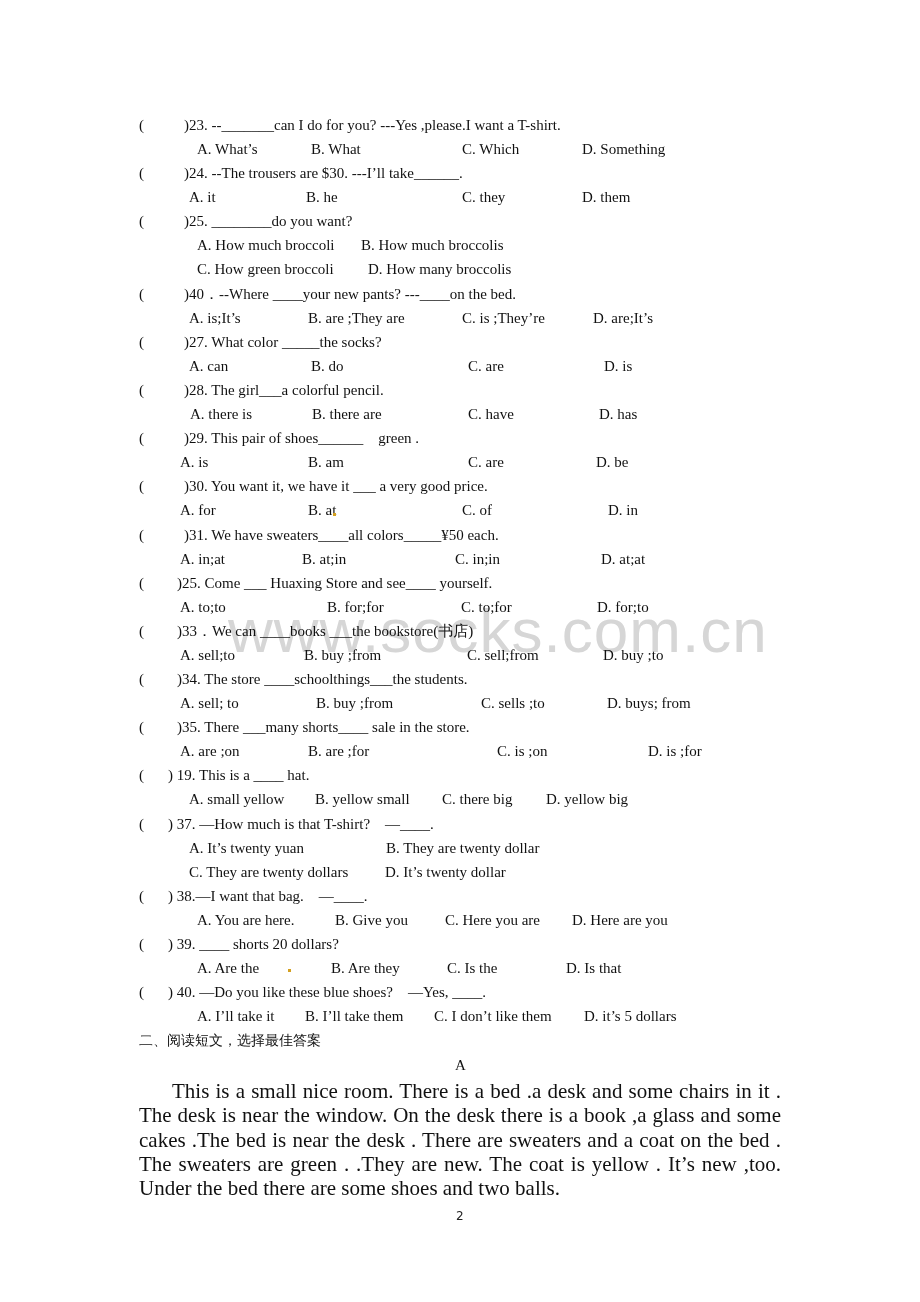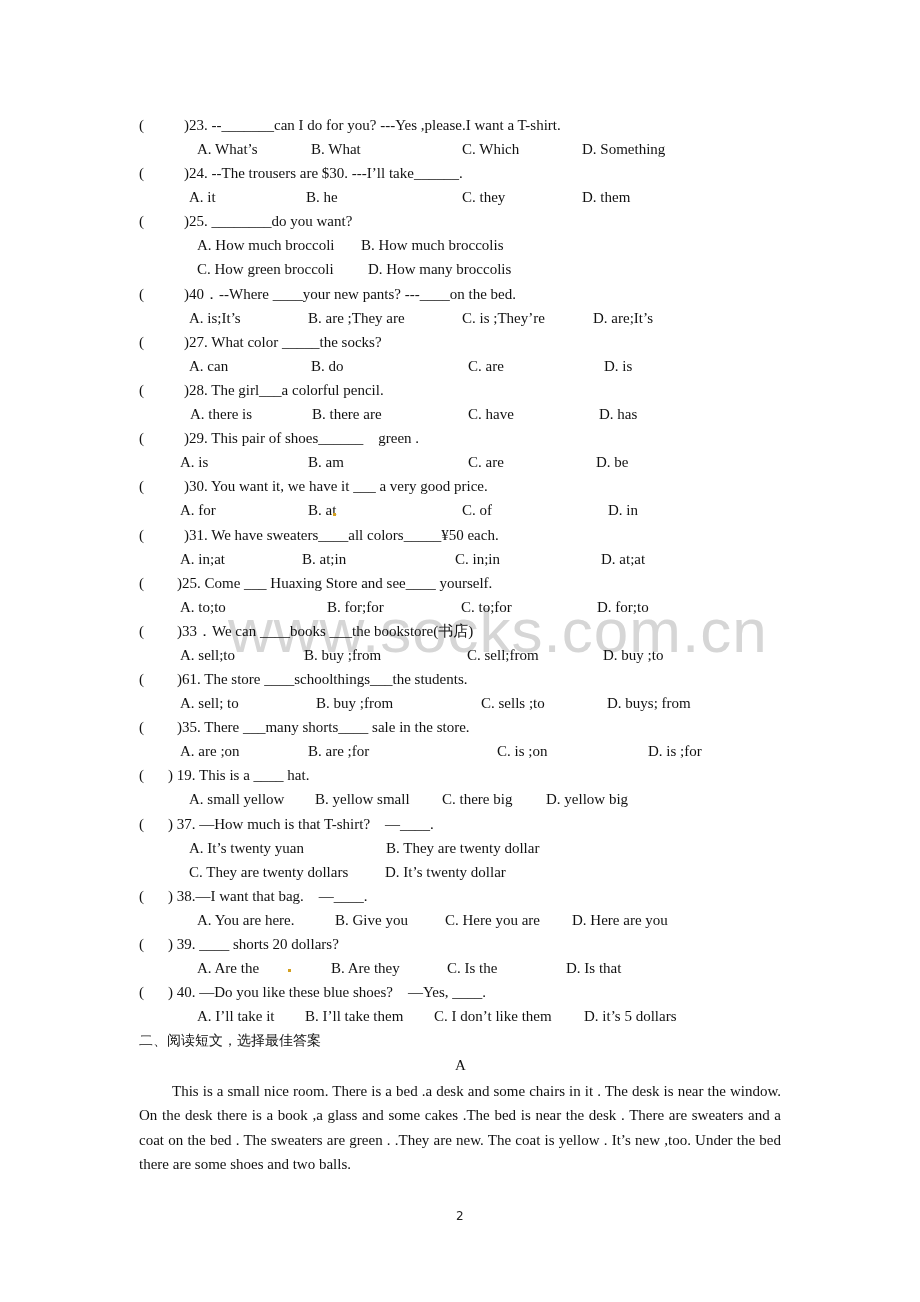--- a/index.html
+++ b/index.html
@@ -8,21 +8,21 @@
   .page { position: absolute; left: 0; top: 0; width: 920px; height: 1302px; }
   .line { position: absolute; font-size: 15px; line-height: 18px; white-space: pre; }
   .paren { position: absolute; font-size: 15px; line-height: 18px; }
   .opt { position: absolute; font-size: 15px; line-height: 18px; white-space: pre; }
   .watermark { position: absolute; left: 228px; top: 596px; font-family: "Liberation Sans", "DejaVu Sans", sans-serif;
                font-size: 62px; line-height: 70px; color: #d6d6d6; letter-spacing: 1px; z-index: 0; white-space: pre; }
   .content { position: relative; z-index: 1; }
   .section-title { position: absolute; left: 139px; top: 1031px; font-size: 15px; line-height: 18px;
                    font-family: "DejaVu Sans", sans-serif; font-size: 14px; }
   .passage-label { position: absolute; left: 455px; top: 1056px; font-size: 15px; line-height: 18px; }
-  .passage { position: absolute; left: 139px; top: 1079px; width: 642px; font-size: 15px; line-height: 24.3px;
+  .passage { position: absolute; left: 139px; top: 1079px; width: 642px; font-size: 21px; line-height: 24.3px;
              text-align: justify; text-indent: 33px; }
   .page-num { position: absolute; left: 456px; top: 1209px; font-family: "DejaVu Sans", sans-serif; font-size: 12px; color: #222; }
   .mark { position: absolute; width: 3px; height: 3px; background: #d4a020; }
 </style>
 </head>
 <body>
 
 <div class="page">
 
   <div class="watermark">www.socks.com.cn</div>
@@ -124,21 +124,21 @@
       <span class="paren" style="left:139px;top:622px">(</span>
       <span class="line" style="left:177px;top:622px">)33．We can ____books ___the bookstore(书店)</span>
       <span class="opt" style="left:180px;top:646px">A. sell;to</span>
       <span class="opt" style="left:304px;top:646px">B. buy ;from</span>
       <span class="opt" style="left:467px;top:646px">C. sell;from</span>
       <span class="opt" style="left:603px;top:646px">D. buy ;to</span>
     </div>
 
     <div>
       <span class="paren" style="left:139px;top:670px">(</span>
-      <span class="line" style="left:177px;top:670px">)61. The store ____schoolthings___the students.</span>
+      <span class="line" style="left:177px;top:670px">)34. The store ____schoolthings___the students.</span>
       <span class="opt" style="left:180px;top:694px">A. sell; to</span>
       <span class="opt" style="left:316px;top:694px">B. buy ;from</span>
       <span class="opt" style="left:481px;top:694px">C. sells ;to</span>
       <span class="opt" style="left:607px;top:694px">D. buys; from</span>
     </div>
 
     <div>
       <span class="paren" style="left:139px;top:718px">(</span>
       <span class="line" style="left:177px;top:718px">)35. There ___many shorts____ sale in the store.</span>
       <span class="opt" style="left:180px;top:742px">A. are ;on</span>

